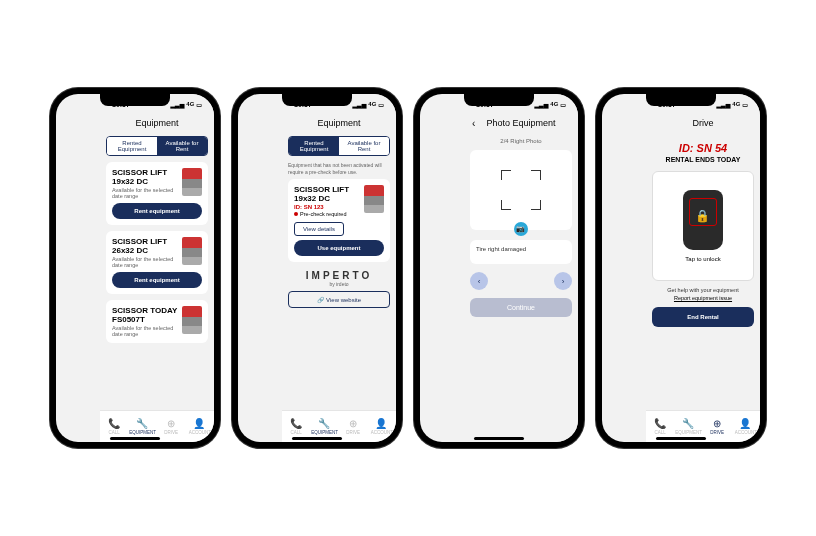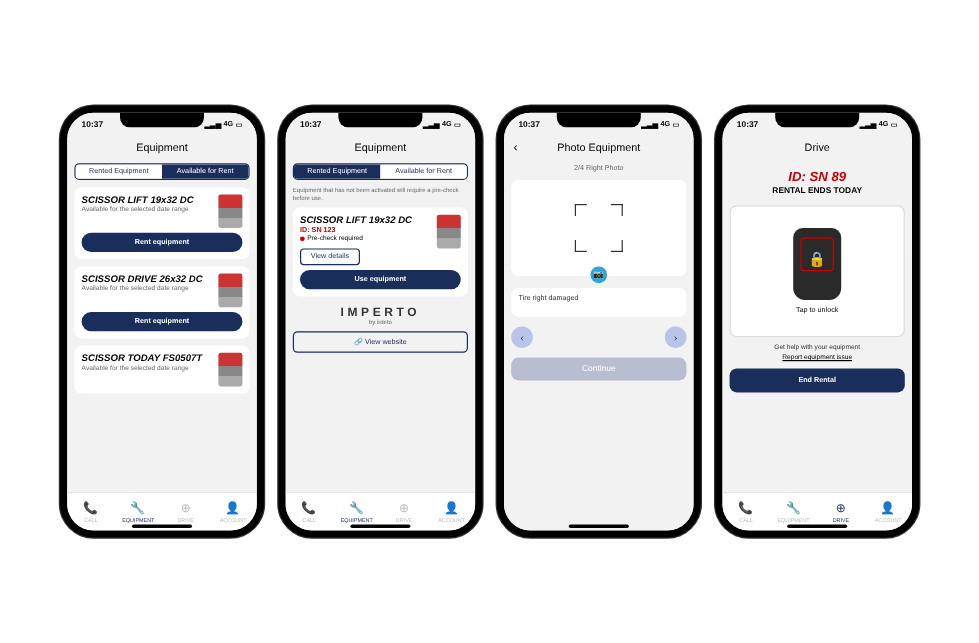--- a/index.html
+++ b/index.html
@@ -1,29 +1,29 @@
 <!DOCTYPE html>
 <html><head>
   <meta charset="utf-8">
   <style>
     * { margin: 0; padding: 0; box-sizing: border-box; }
     body { background: #fff; font-family: -apple-system, Helvetica, Arial, sans-serif; display: flex; justify-content: center; align-items: center; height: 536px; gap: 12px; padding: 20px; }
     .phone { width: 170px; height: 360px; background: #000; border-radius: 28px; padding: 6px; position: relative; box-shadow: 0 0 0 1px #333; }
     .notch { position: absolute; top: 6px; left: 50%; transform: translateX(-50%); width: 70px; height: 12px; background: #000; border-radius: 0 0 8px 8px; z-index: 10; }
-    .screen { width: 100%; height: 100%; background: #f2f2f2; border-radius: 22px; overflow: hidden; display: flex; flex-direction: column; position: relative; }
+    .screen { width: 100%; height: 100%; background: #f2f2f2; border-radius: 22px; overflow: hidden; display: flex; flex-direction: column; position: relative; padding-left: 44px; }
     .statusbar { height: 20px; display: flex; justify-content: space-between; align-items: center; padding: 0 12px; font-size: 7px; font-weight: 600; background: #f2f2f2; }
     .statusbar .right { display: flex; gap: 2px; align-items: center; }
     .header { text-align: center; font-size: 9px; font-weight: 500; padding: 4px 0; background: #f2f2f2; position: relative; }
     .header .back { position: absolute; left: 8px; top: 4px; font-size: 10px; }
     .content { flex: 1; overflow: hidden; padding: 4px 6px; background: #f2f2f2; }
     .tabs { display: flex; border: 1px solid #1a2e5c; border-radius: 4px; overflow: hidden; margin-bottom: 6px; font-size: 6px; }
     .tab { flex: 1; padding: 3px; text-align: center; background: #fff; color: #1a2e5c; }
     .tab.active { background: #1a2e5c; color: #fff; }
     .card { background: #fff; border-radius: 6px; padding: 6px; margin-bottom: 6px; }
-    .card-title { font-size: 8px; font-weight: 800; font-style: italic; }
+    .card-title { font-size: 8px; font-weight: 800; }
     .card-sub { font-size: 5.5px; color: #666; margin-top: 1px; }
     .card-row { display: flex; gap: 4px; align-items: flex-start; }
     .card-info { flex: 1; }
     .lift-img { width: 20px; height: 28px; background: linear-gradient(#c33 0 40%, #888 40% 70%, #aaa 70%); border-radius: 2px; }
     .btn-primary { background: #1a2e5c; color: #fff; font-size: 6px; font-weight: 600; padding: 5px; border-radius: 14px; text-align: center; margin-top: 4px; }
     .btn-outline { border: 1px solid #1a2e5c; color: #1a2e5c; font-size: 6px; padding: 3px 8px; border-radius: 3px; display: inline-block; margin-top: 2px; }
     .btn-outline-wide { border: 1px solid #1a2e5c; color: #1a2e5c; font-size: 6px; padding: 4px; border-radius: 4px; text-align: center; margin-top: 4px; }
     .id-text { color: #c00; font-size: 6px; font-weight: 600; margin-top: 1px; }
     .precheck { font-size: 5.5px; margin-top: 1px; display: flex; align-items: center; gap: 2px; }
     .dot-red { width: 4px; height: 4px; background: #c00; border-radius: 50%; }
@@ -86,21 +86,21 @@
             <div class="card-title">SCISSOR LIFT 19x32 DC</div>
             <div class="card-sub">Available for the selected date range</div>
           </div>
           <div class="lift-img"></div>
         </div>
         <div class="btn-primary">Rent equipment</div>
       </div>
       <div class="card">
         <div class="card-row">
           <div class="card-info">
-            <div class="card-title">SCISSOR DRIVE 26x32 DC</div>
+            <div class="card-title">SCISSOR LIFT 26x32 DC</div>
             <div class="card-sub">Available for the selected date range</div>
           </div>
           <div class="lift-img"></div>
         </div>
         <div class="btn-primary">Rent equipment</div>
       </div>
       <div class="card">
         <div class="card-row">
           <div class="card-info">
             <div class="card-title">SCISSOR TODAY FS0507T</div>
@@ -236,21 +236,21 @@
     <div class="statusbar">
       <span>10:37</span>
       <span class="right">
         <span class="sig">▂▃▅</span>
         <span class="sig">4G</span>
         <span class="sig">▭</span>
       </span>
     </div>
     <div class="header">Drive</div>
     <div class="content">
-      <div class="drive-id">ID: SN 89</div>
+      <div class="drive-id">ID: SN 54</div>
       <div class="drive-sub">RENTAL ENDS TODAY</div>
       <div class="key-box">
         <div class="key-fob">
           <span class="lock-icon">🔒</span>
         </div>
         <div class="tap-text">Tap to unlock</div>
       </div>
       <div class="help-text">Get help with your equipment</div>
       <div class="link-text">Report equipment issue</div>
       <div class="btn-primary" style="border-radius:6px;padding:7px;">End Rental</div>

